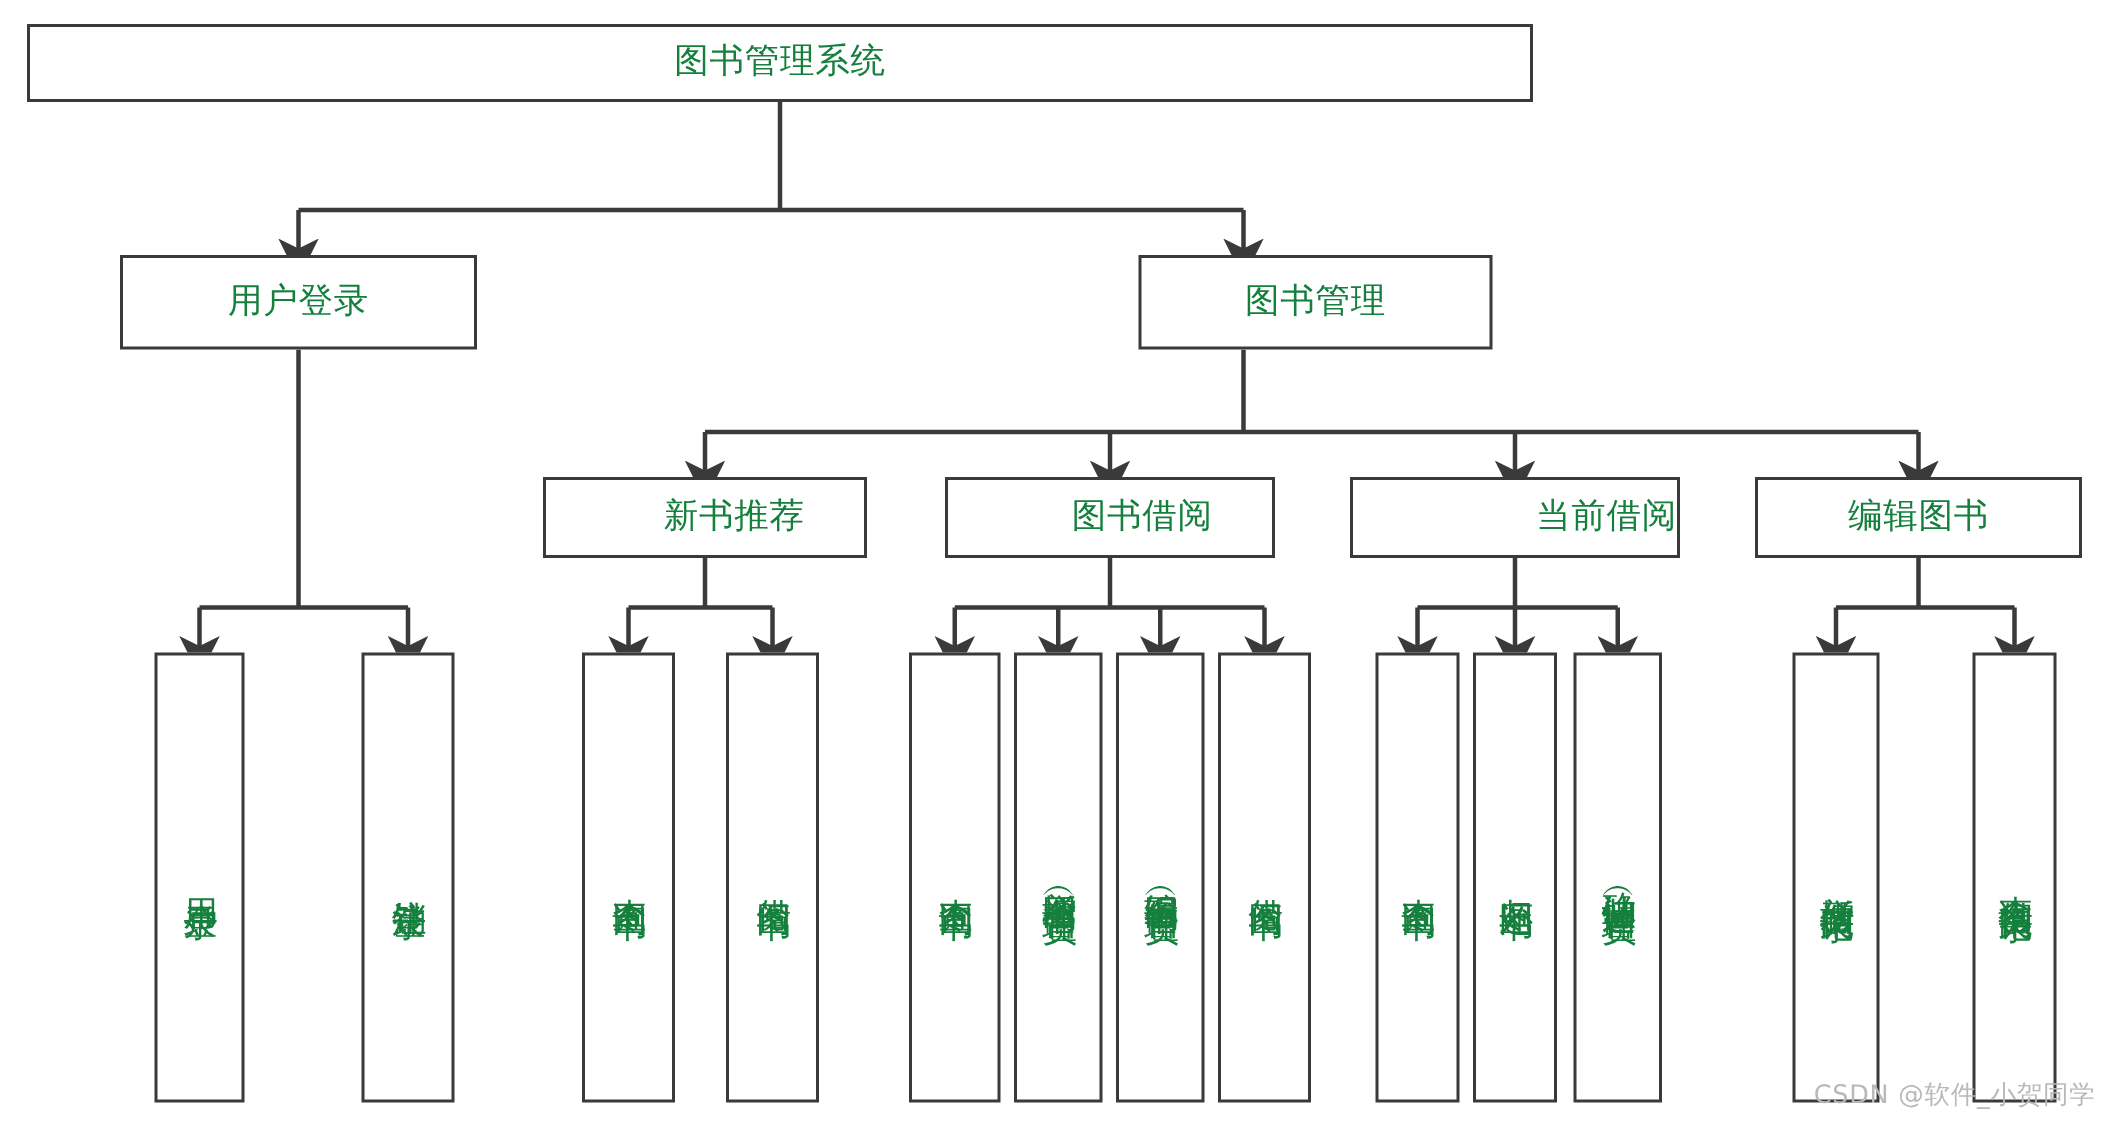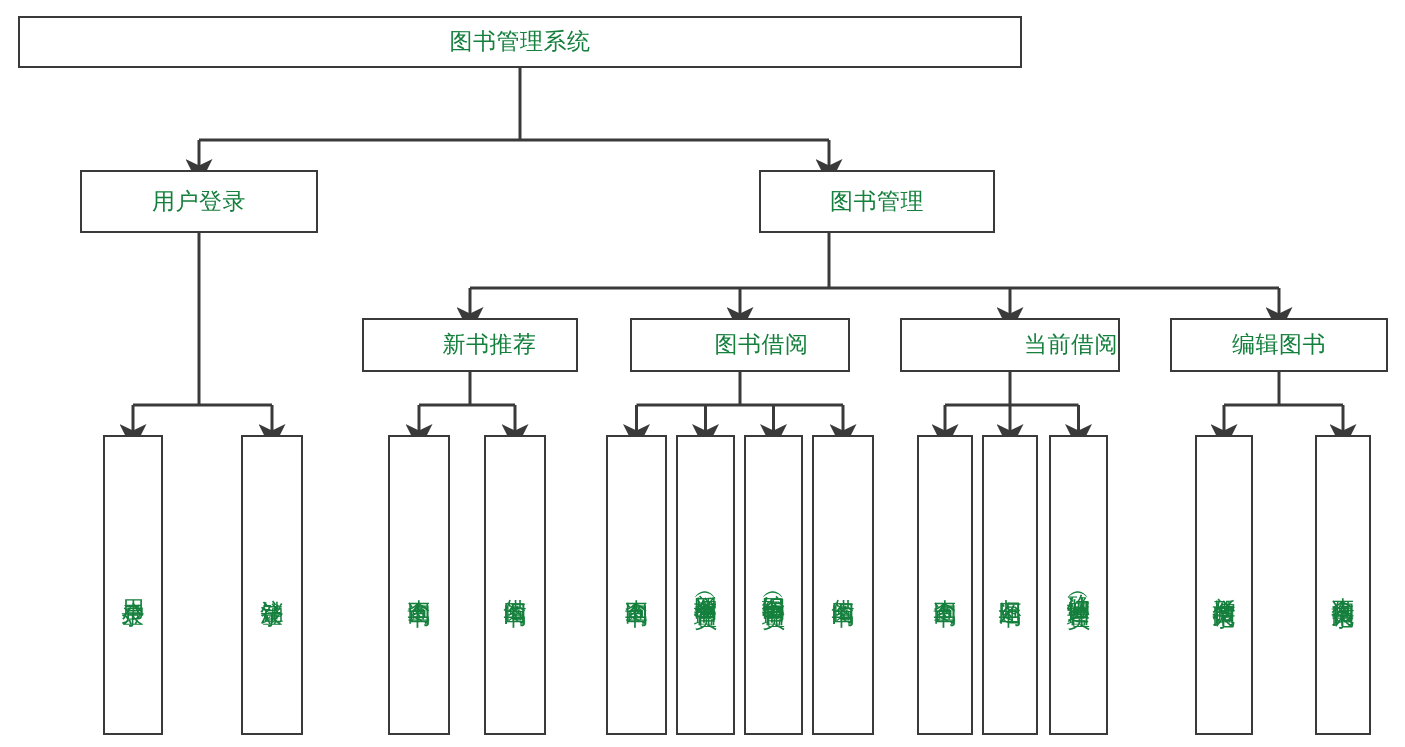--- a/index.html
+++ b/index.html
@@ -181,13 +181,14 @@
     <span class="label">确认归还（管理员）</span>
   </div>
 
   <div class="node vertical" style="left: 1195px; top: 435px; width: 58px; height: 300px;">
     <span class="label">新增借阅记录</span>
   </div>
   <div class="node vertical" style="left: 1315px; top: 435px; width: 56px; height: 300px;">
     <span class="label">查询借阅记录</span>
   </div>
 
+  <div class="watermark">CSDN @软件_小贺同学</div>
 </div>
 
 </body></html>

